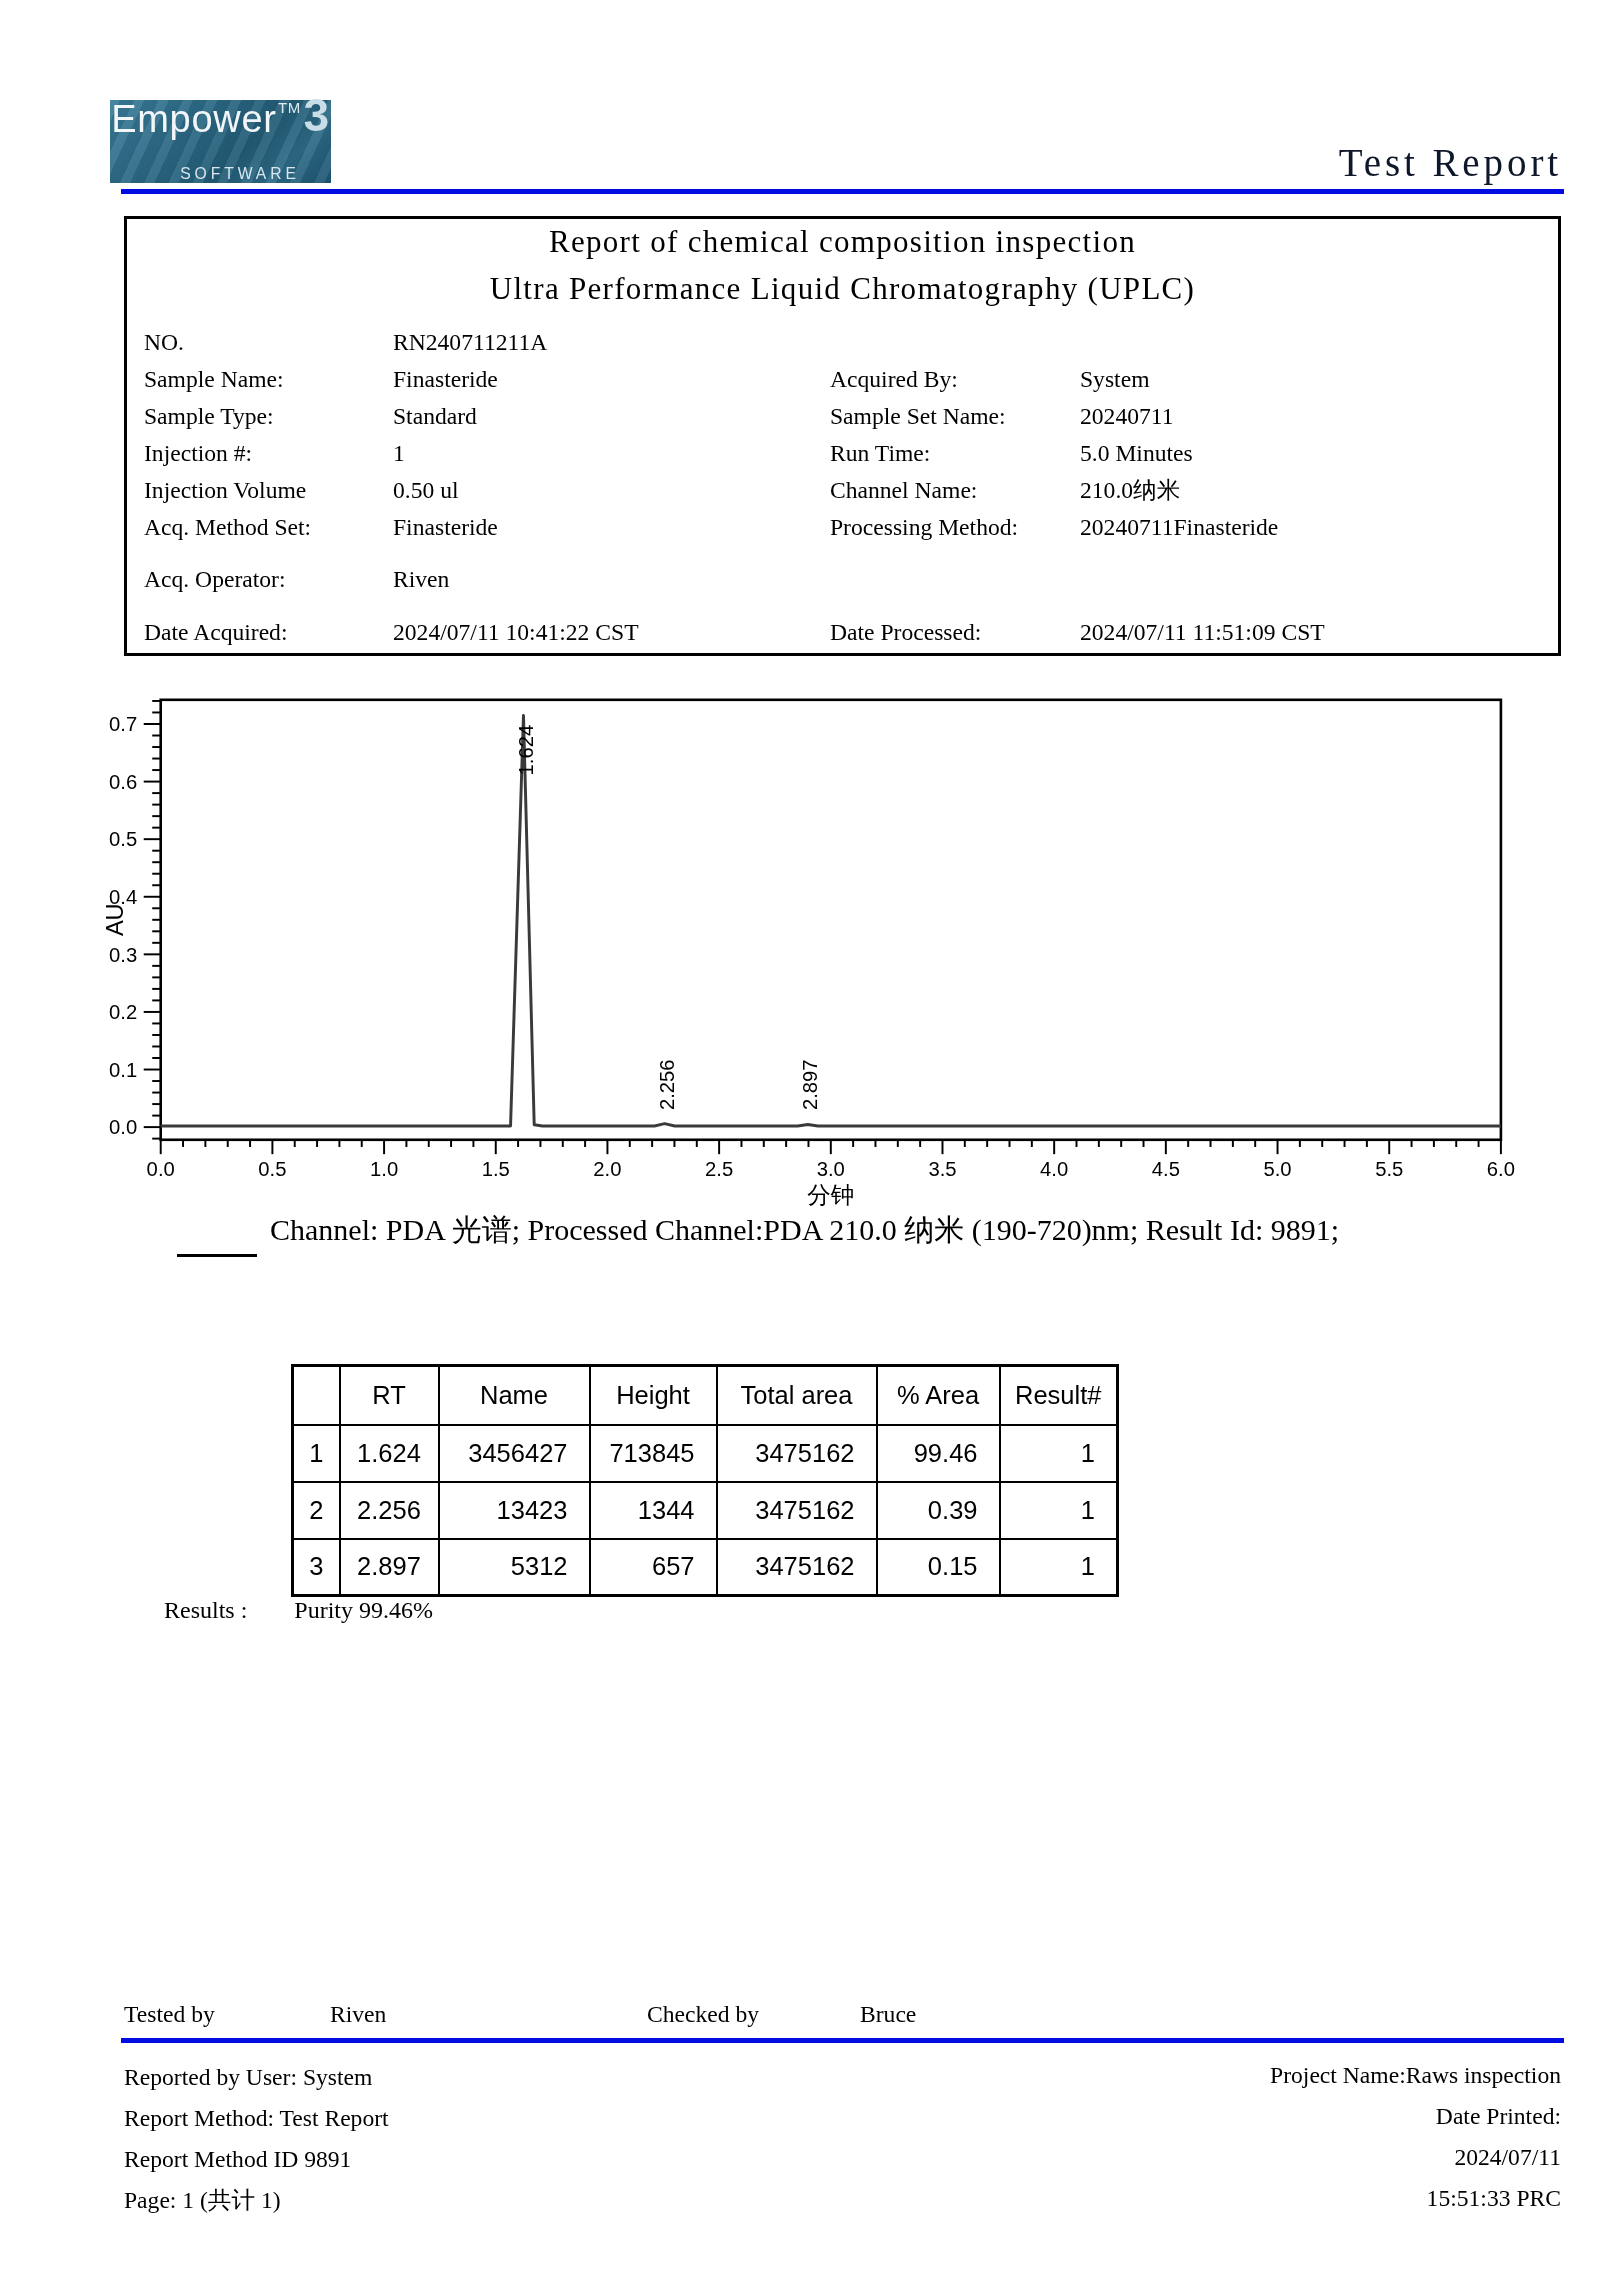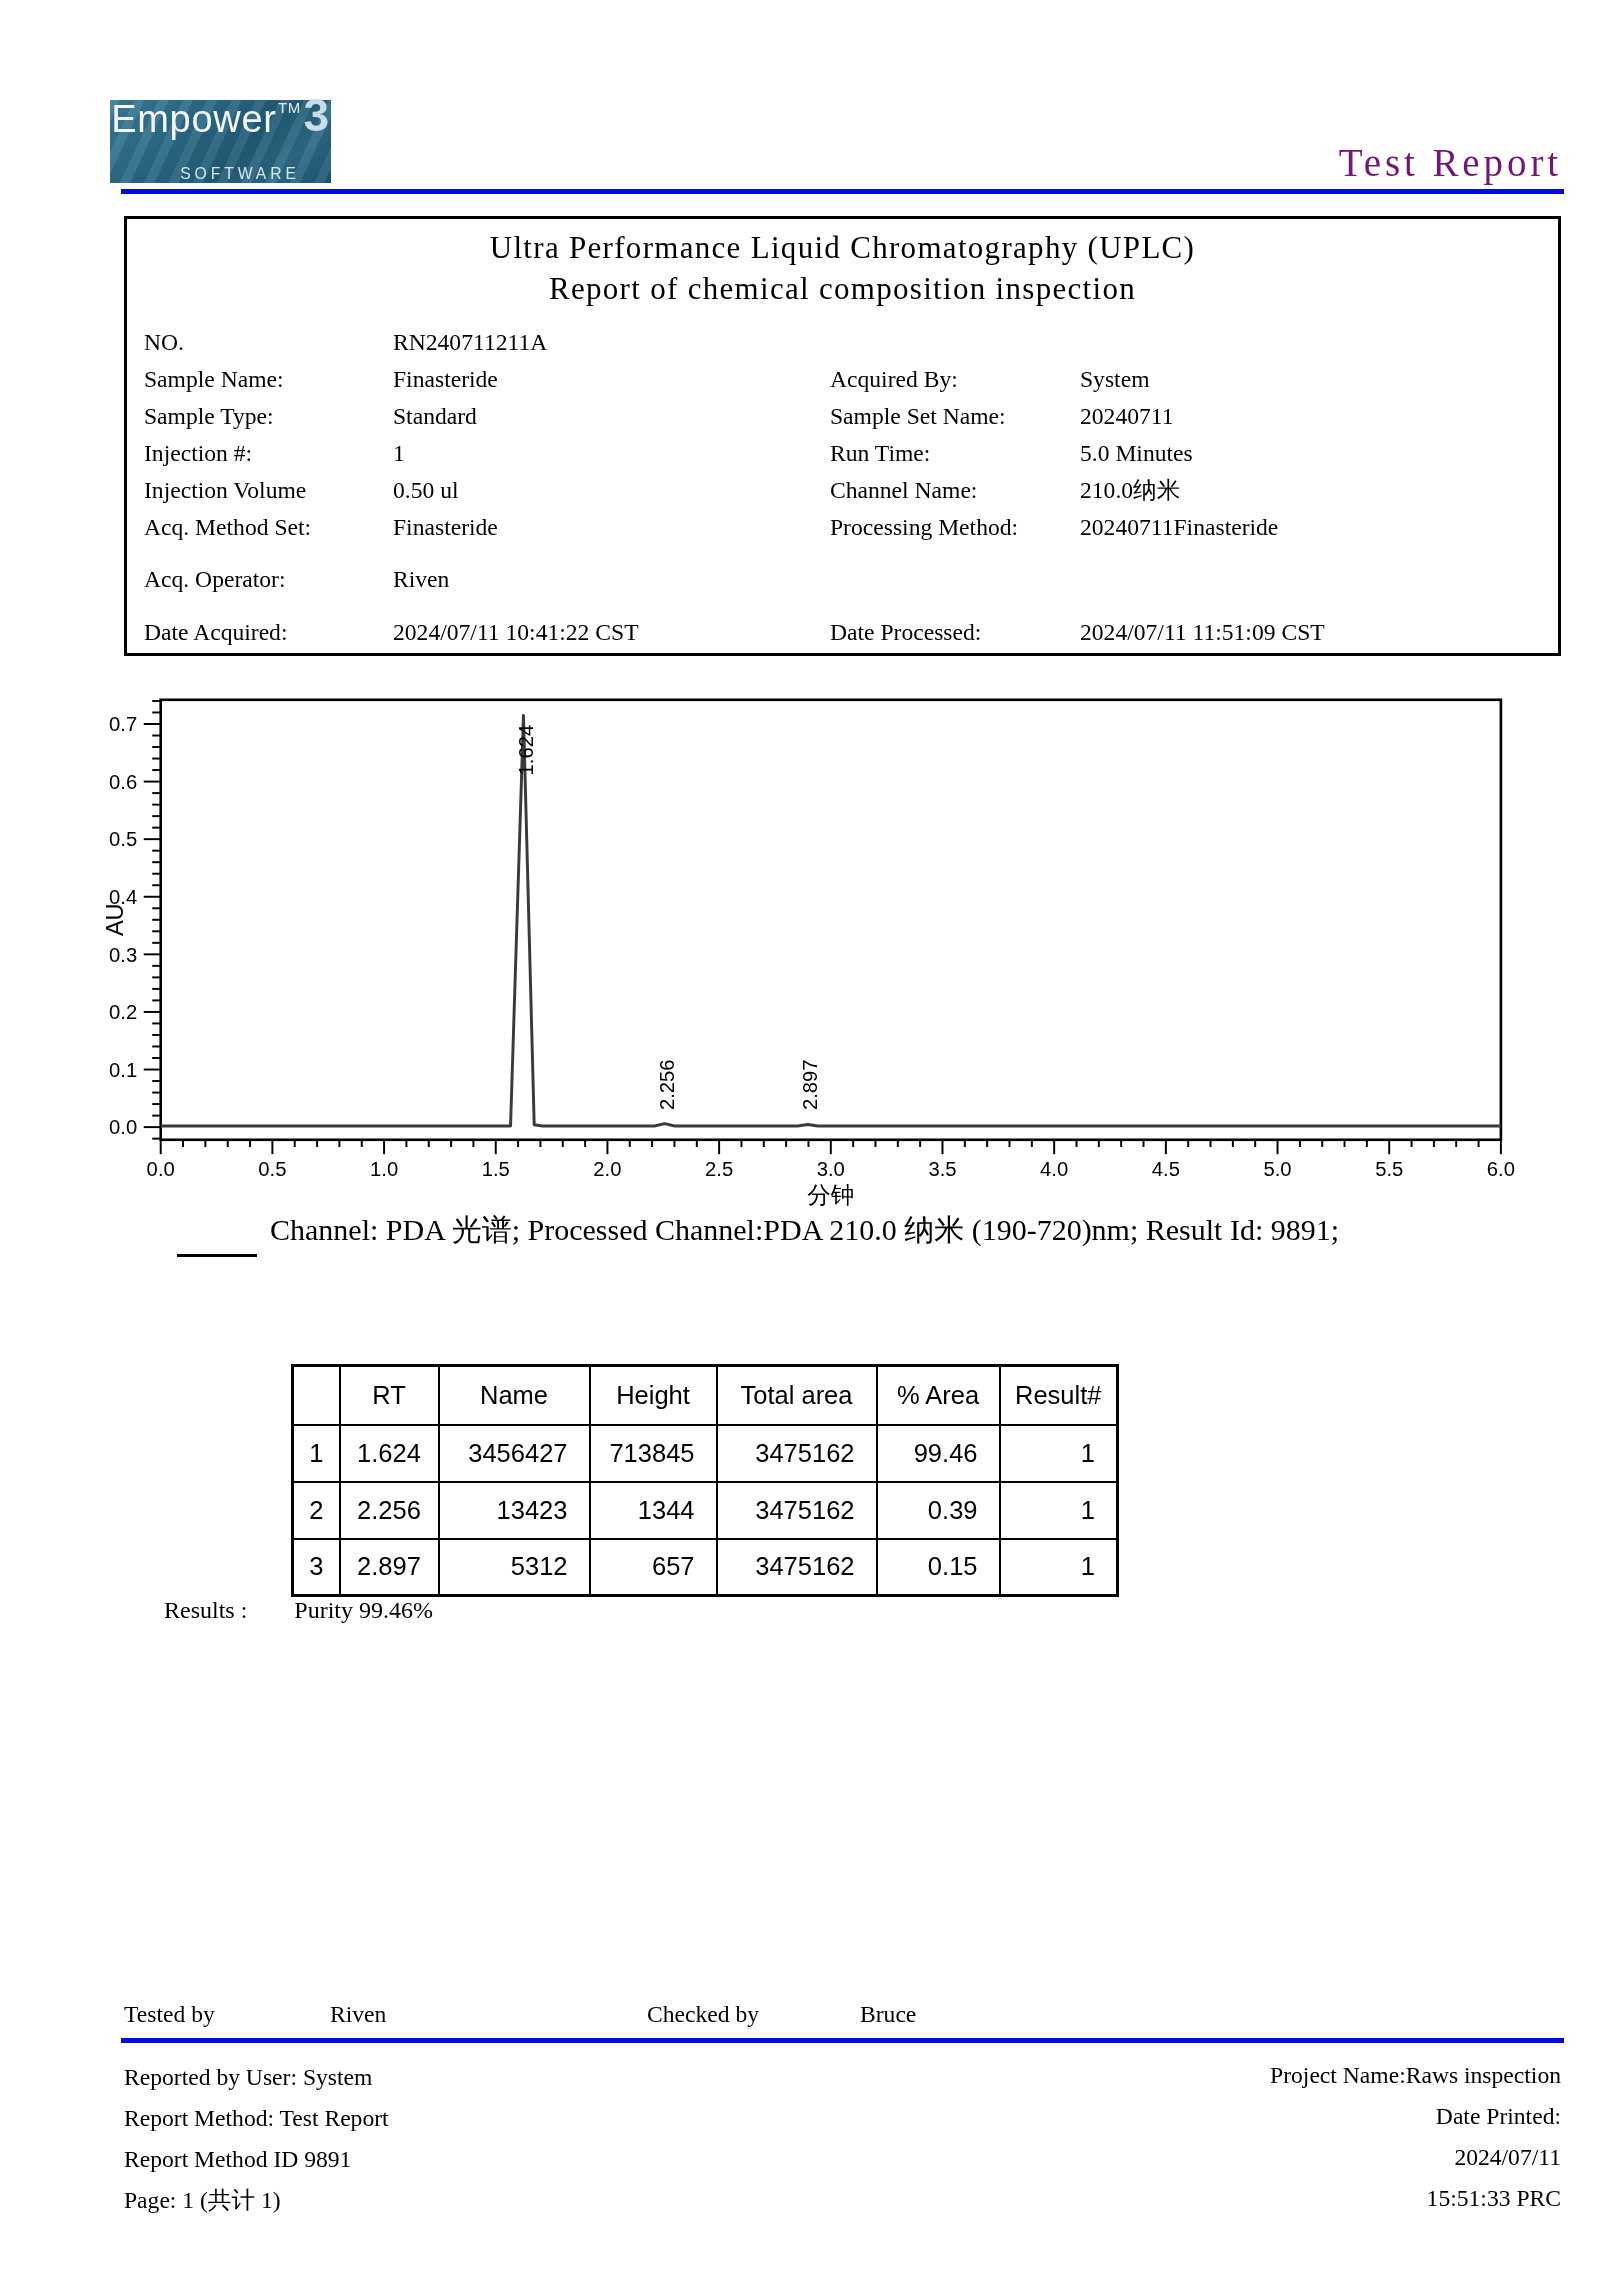--- a/index.html
+++ b/index.html
@@ -17,21 +17,21 @@
         font-family:"Liberation Sans","DejaVu Sans",sans-serif;}
   .logo-line1{color:#f2f6f9;font-size:38px;line-height:38px;letter-spacing:0.7px;display:flex;align-items:flex-start;}
   .logo-tm{font-size:15px;line-height:9.8px;margin:2.6px 2.6px 0 1.3px;color:#dfeaf1;}
   .logo-ver{font-size:46px;line-height:38px;color:#c9dde9;font-weight:bold;margin-top:-3.9px;}
   .logo-sub{color:#d7e6ef;font-size:15.7px;letter-spacing:3.9px;margin:1.3px 0 0 39px;}
 
   .rule-blue{background:#000ce0;height:4.6px;}
   .rule-top{left:121px;top:189px;width:1443px;}
   .rule-bottom{left:121px;top:2038px;width:1443px;}
 
-  .test-report{right:61px;top:140px;font-size:39px;color:#701a75;letter-spacing:3.9px;}
+  .test-report{right:61px;top:140px;font-size:39px;color:#0f172a;letter-spacing:3.9px;}
 
   
   .header-box{left:124px;top:216px;width:1437px;height:440px;border:3.3px solid #000;box-sizing:border-box;}
   .doc-title{text-align:center;font-size:31px;letter-spacing:1.3px;}
   .t1{margin-top:10.5px;}
   .t2{margin-top:5.2px;}
   .fields{margin:17px 0 0 17px;font-size:23.6px;}
   .field-row{display:grid;grid-template-columns:249px 437px 250px auto;min-height:37px;align-items:center;}
   .gap-top{margin-top:15.7px;}
   .field-label,.field-value{white-space:nowrap;}
@@ -77,22 +77,22 @@
         <span class="logo-tm">TM</span>
         <span class="logo-ver">3</span>
     </div>
     <div class="logo-sub">SOFTWARE</div>
   </div>
 
   <div class="rule-blue rule-top abs"></div>
   <div class="test-report abs">Test Report</div>
 
   <div class="header-box abs">
+    <div class="doc-title t2">Report of chemical composition inspection</div>
     <div class="doc-title t1">Ultra Performance Liquid Chromatography (UPLC)</div>
-    <div class="doc-title t2">Report of chemical composition inspection</div>
     <div class="fields" id="field-grid">
         <div class="field-row">
           <span class="field-label">NO.</span>
           <span class="field-value">RN240711211A</span>
           <span class="field-label"></span>
           <span class="field-value"></span>
         </div>
         <div class="field-row">
           <span class="field-label">Sample Name:</span>
           <span class="field-value">Finasteride</span>

